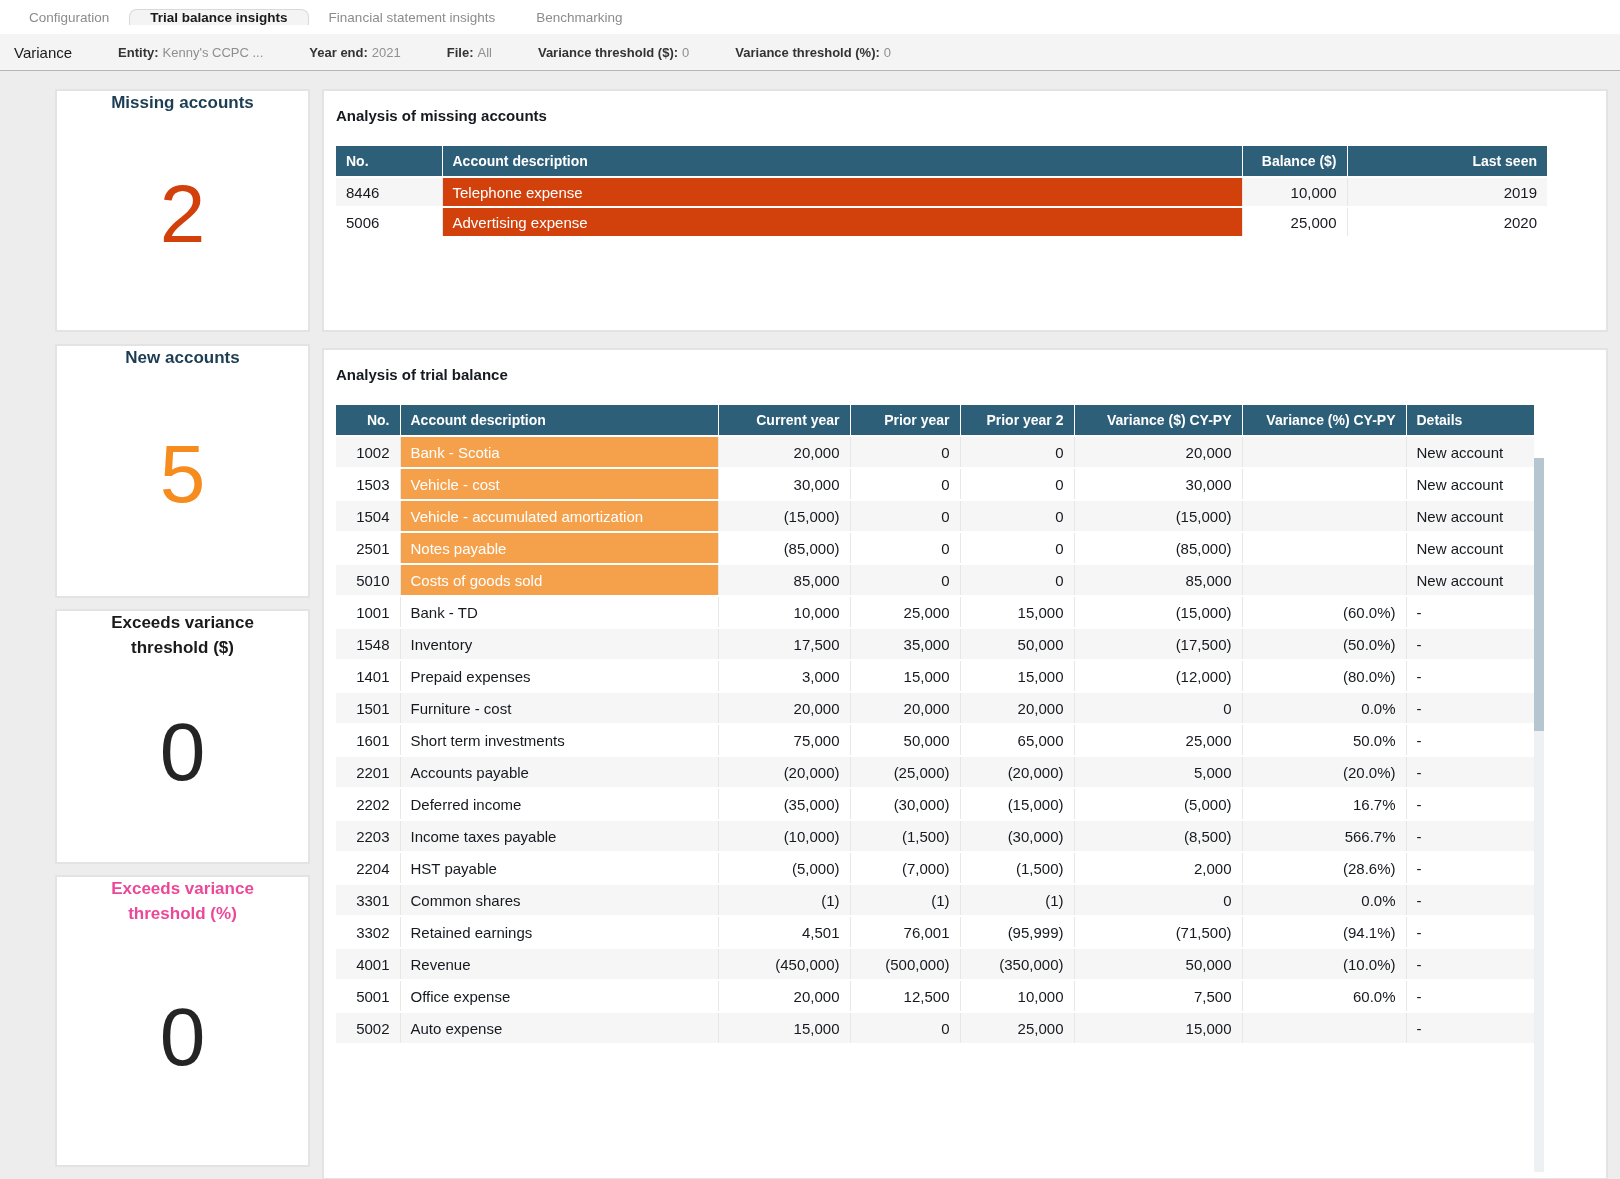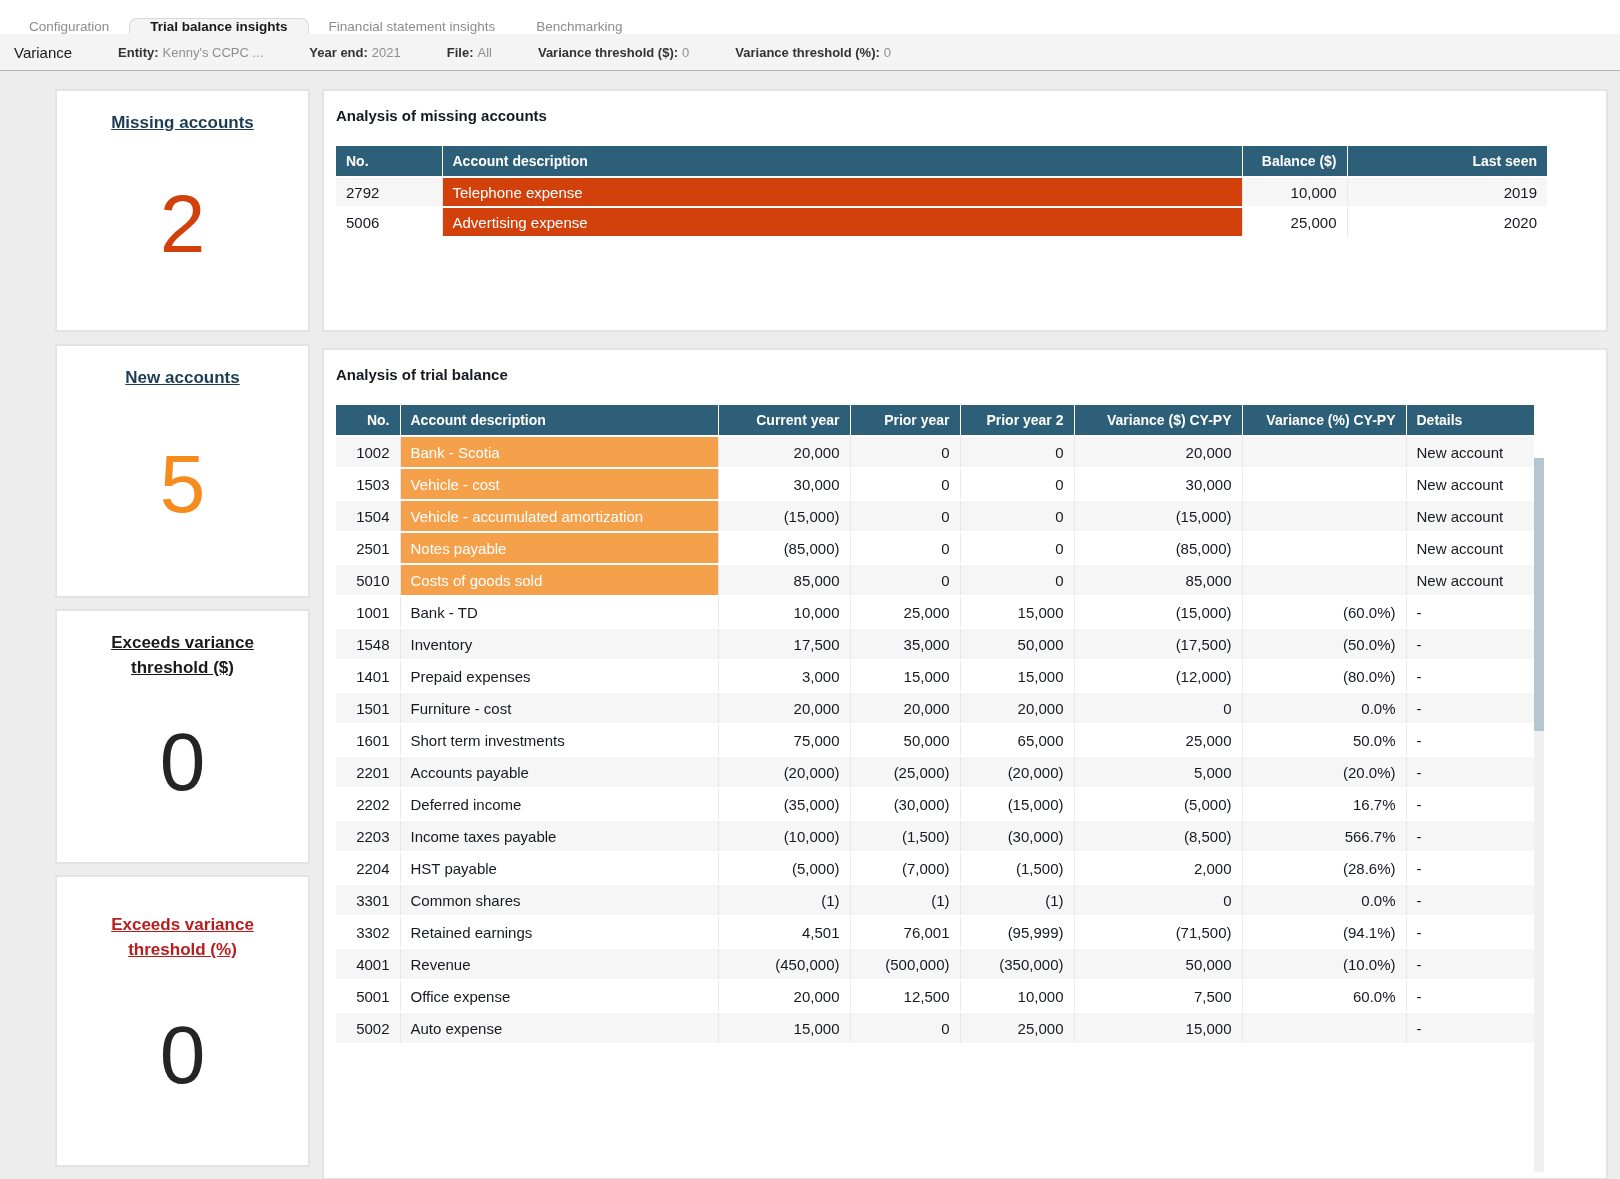--- a/index.html
+++ b/index.html
@@ -6,21 +6,21 @@
   html,body { width:1620px; height:1179px; overflow:hidden; }
   body {
     font-family:"Liberation Sans", sans-serif;
     background:#ededed;
     color:#16191f;
   }
 
   
   .tab-bar{
     height:34px; background:#ffffff;
-    display:flex; align-items:flex-end; padding-left:8px;
+    display:flex; align-items:center; padding-left:8px;
   }
   .tab{
     padding:0 20px; display:flex; align-items:center;
     font-size:13.5px; color:#8c8c8c; white-space:nowrap; cursor:pointer;
   }
   .tab.active{
     background:#f4f4f4; color:#1a1a1a; font-weight:bold;
     border:1px solid #d9d9d9; border-bottom:none;
     border-radius:8px 8px 0 0;
   }
@@ -43,21 +43,21 @@
 
   
   .card{
     background:#fff; border:2px solid #e3e3e3; margin-bottom:11px;
     display:flex; flex-direction:column; text-align:center;
   }
   .card:nth-child(1){ height:243px; }
   .card:nth-child(2){ height:254px; margin-top:1px; }
   .card:nth-child(3){ height:255px;text-align:center; }
   .card:nth-child(4){ height:292px; margin-bottom:0; }
-  .card-title{ font-size:17px; font-weight:bold; line-height:1.45; padding:20px 18px 0;text-decoration:underline; }
+  .card-title{ font-size:17px; font-weight:bold; line-height:1.45; padding:0 18px 0; }
   .card-value-wrap{ flex:1; display:flex; align-items:center; justify-content:center; padding-bottom:18px; }
   .card-value{ font-size:82px; line-height:1; }
 
   
   .panel{ background:#fff; border:2px solid #e3e3e3; padding:16px 12px; }
   .panel-title{ font-size:15px; font-weight:bold; color:#16191f; }
   .panel-missing{ height:243px; margin-bottom:16px; }
   .panel-trial{ height:832px; }
 
   
@@ -139,21 +139,21 @@
         <div class="card-value" style="color: rgb(246, 139, 30);">5</div>
       </div>
     </div>
     <div class="card">
       <div class="card-title" style="color: rgb(26, 26, 26);">Exceeds variance threshold ($)</div>
       <div class="card-value-wrap">
         <div class="card-value" style="color: rgb(36, 36, 36);">0</div>
       </div>
     </div>
     <div class="card">
-      <div class="card-title" style="color: #b91c1c; margin-top: 16px;">Exceeds variance threshold (%)</div>
+      <div class="card-title" style="color: #ec4899;">Exceeds variance threshold (%)</div>
       <div class="card-value-wrap">
         <div class="card-value" style="color: rgb(36, 36, 36);">0</div>
       </div>
     </div>
   </div>
 
   <div class="right-col">
 
     <section class="panel panel-missing">
       <div class="panel-title">Analysis of missing accounts</div>
@@ -167,21 +167,21 @@
         <thead>
           <tr>
             <th class="al">No.</th>
             <th class="al">Account description</th>
             <th class="ar">Balance ($)</th>
             <th class="ar">Last seen</th>
           </tr>
         </thead>
         <tbody id="missing-body">
             <tr>
-              <td class="al">2792</td>
+              <td class="al">8446</td>
               <td class="al hl-red">Telephone expense</td>
               <td class="ar">10,000</td>
               <td class="ar">2019</td>
             </tr>
             <tr>
               <td class="al">5006</td>
               <td class="al hl-red">Advertising expense</td>
               <td class="ar">25,000</td>
               <td class="ar">2020</td>
             </tr>

